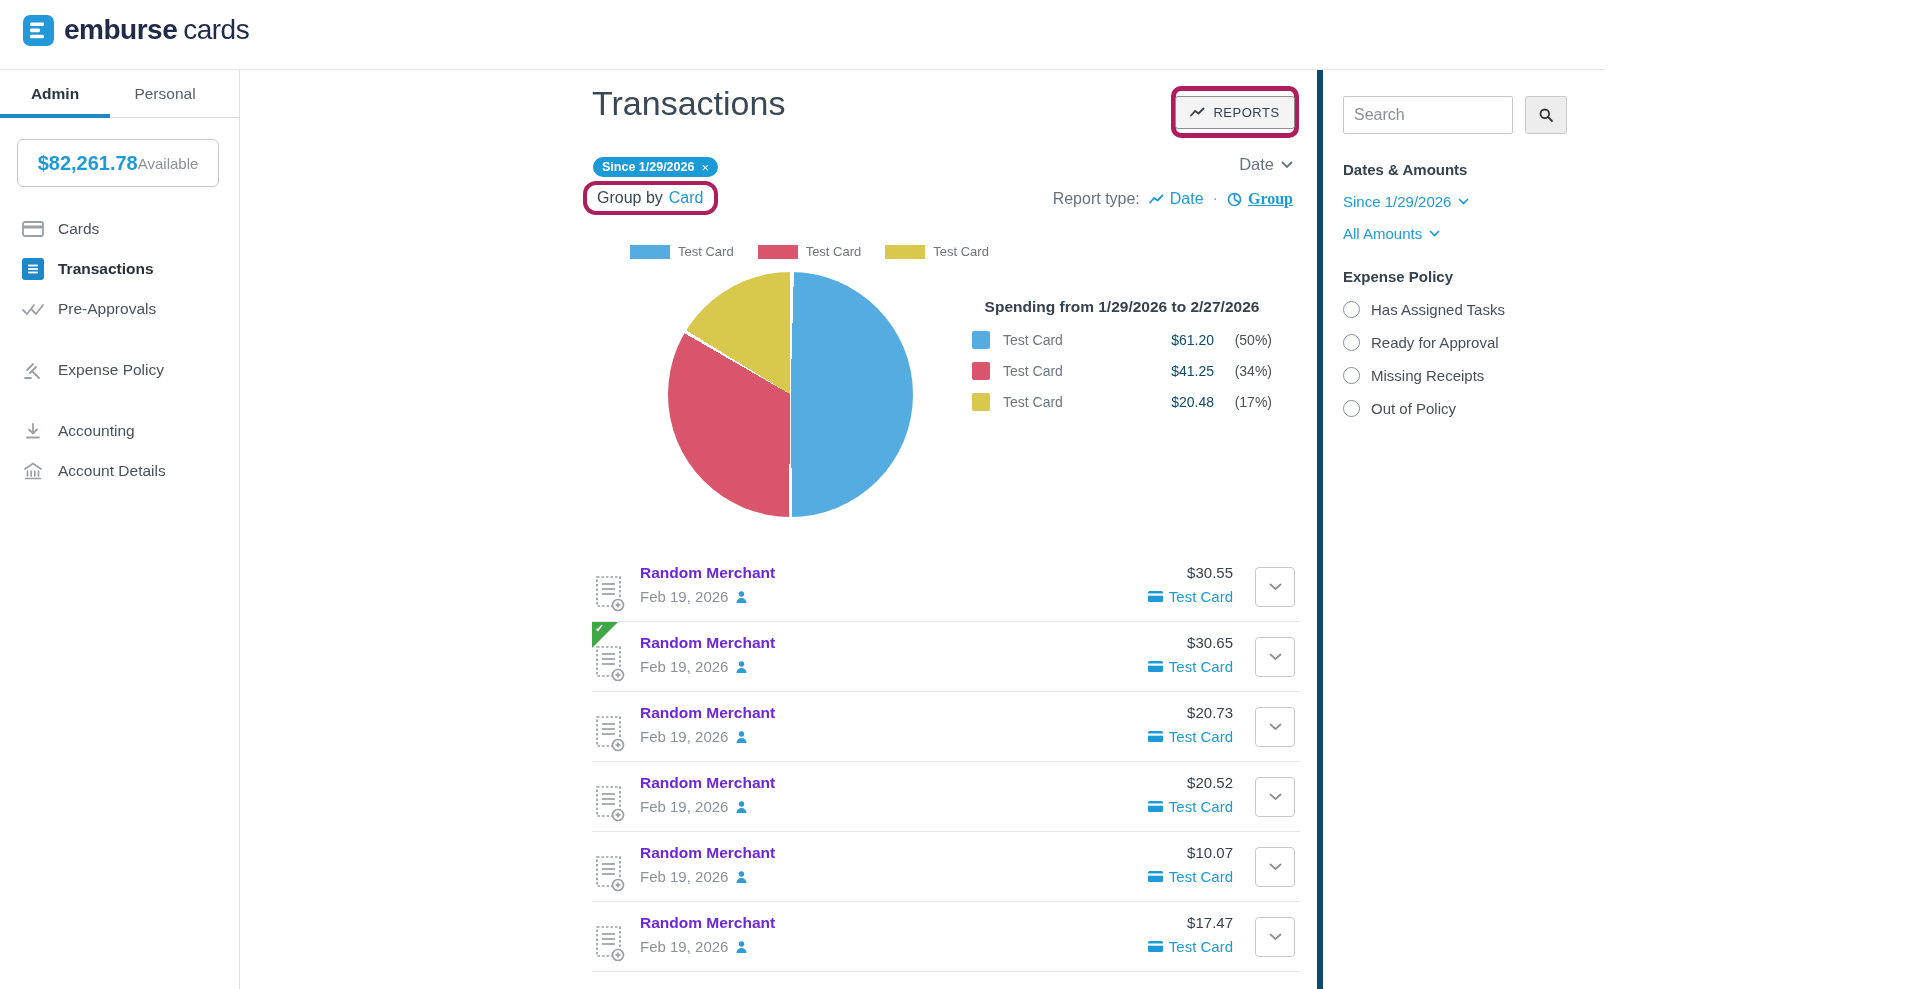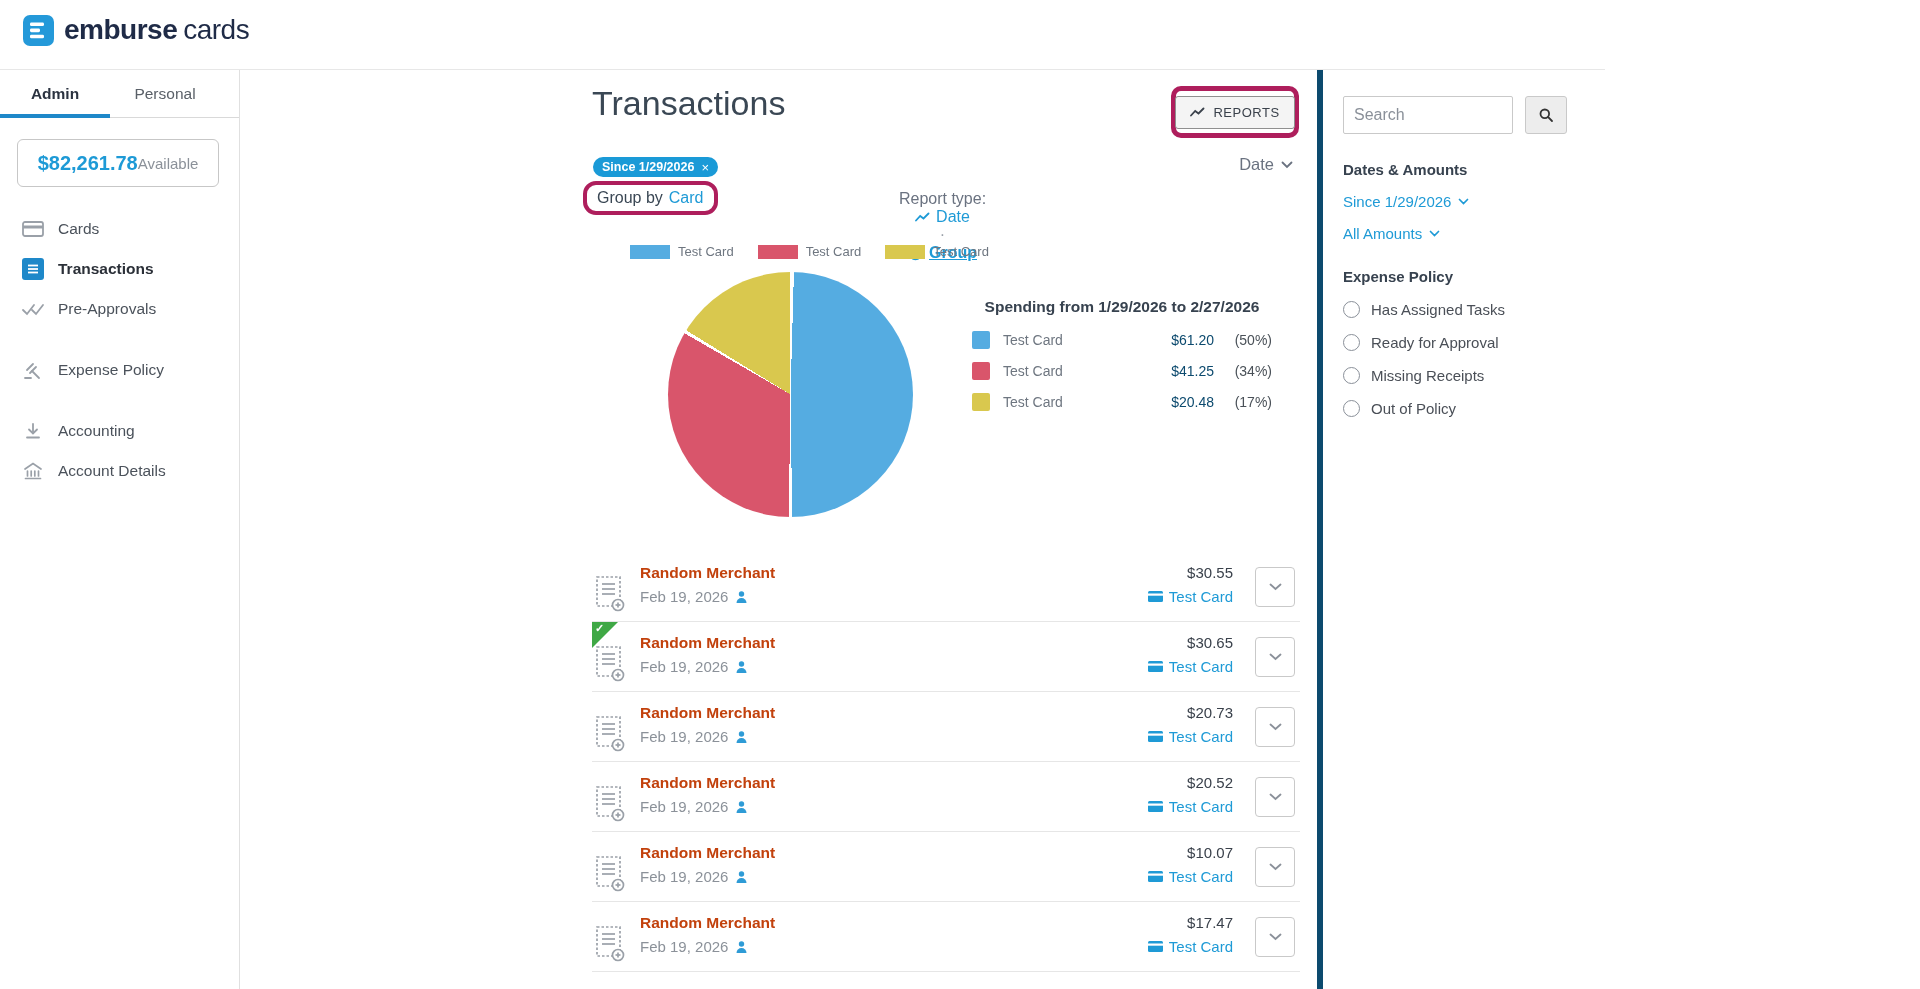--- a/index.html
+++ b/index.html
@@ -40,24 +40,24 @@
   
   .page-title { position:absolute; left:592px; top:84px; font-size:34px; font-weight:400; color:#3a4754; }
   .reports-hl { position:absolute; left:1171px; top:86px; width:128px; height:52px; border:5px solid #ae1e5c; border-radius:10px; display:flex; align-items:center; justify-content:center; }
   .reports-btn { display:flex; align-items:center; gap:8px; background:#f4f4f4; border:1px solid #8f8f8f; border-radius:3px; padding:8px 14px; font-size:13px; letter-spacing:0.5px; color:#3a414b; cursor:pointer;justify-content:space-between; }
   .chip { position:absolute; left:593px; top:157px; height:20px; background:#1a9ad7; border-radius:10px; color:#fff; font-size:12.5px; font-weight:700; display:flex; align-items:center; padding:0 9px; cursor:pointer; }
   .chip .x { margin-left:7px; font-weight:400; font-size:13px; cursor:pointer; }
   .sort-dd { position:absolute; left:592px; top:155px; width:701px; display:flex; justify-content:flex-end; align-items:center; gap:7px; font-size:16.5px; color:#6a7280; cursor:pointer; }
   .group-hl { position:absolute; left:583px; top:181px; height:34px; border:4px solid #ae1e5c; border-radius:13px; display:flex; align-items:center; padding:0 10px; }
   .group-hl .gtxt { font-size:16px; color:#3a4754; }
   .group-hl .glink { font-size:16px; color:#1e9ad6; margin-left:6px; cursor:pointer; }
-  .rpt-row { position:absolute; left:592px; top:190px; width:701px; display:flex; justify-content:flex-end; align-items:center; gap:0; font-size:16px;flex-direction:column; }
+  .rpt-row { position:absolute; left:592px; top:190px; width:701px; display:flex; justify-content:flex-end; align-items:flex-start; gap:9px; font-size:16px; }
   .rpt-label { color:#6a7280; }
   .rpt-link { color:#1e9ad6; display:flex; align-items:center; gap:6px; cursor:pointer; }
-  .rpt-link.sel { font-weight:700; text-decoration:underline; }
+  .rpt-link.sel { font-weight:700; text-decoration:underline;font-family:Liberation Serif, serif; }
   .rpt-dot { color:#9aa0a8; }
 
   
   .legend-top { position:absolute; left:630px; top:244px; display:flex; gap:24px; }
   .legend-top .li { display:flex; align-items:center; gap:8px; font-size:13px; color:#6e7680; }
   .legend-top .sw { width:40px; height:14px; }
   .pie { position:absolute; left:668px; top:272px; width:245px; height:245px; border-radius:50%; }
   .summary { position:absolute; left:972px; top:296px; width:300px; }
   .summary .stitle { text-align:center; font-size:15.5px; font-weight:700; color:#37424f; line-height:1.45; }
   .srow { display:flex; align-items:center; margin-top:13px; }
@@ -65,21 +65,21 @@
   .srow .slabel { flex:1; font-size:14px; color:#6e7680; }
   .srow .samt { width:66px; text-align:right; font-size:14px; color:#0c4a6e; }
   .srow .spct { width:58px; text-align:right; font-size:14px; color:#4a5158; }
   .summary .srow:first-of-type { margin-top:26px; }
 
   
   .txlist { position:absolute; left:592px; top:552px; width:708px; }
   .txrow { position:relative; height:70px; display:flex; align-items:stretch; border-bottom:1px solid #e6e6e6; cursor:pointer; }
   .txrow .ricon { width:48px; display:flex; align-items:center; padding-top:15px; }
   .txcol { flex:1; padding-top:12px; }
-  .txname { font-size:15.5px; font-weight:700; color:#c2410c; }
+  .txname { font-size:15.5px; font-weight:700; color:#6d28d9; }
   .txdate { margin-top:6px; font-size:15px; color:#8b9199; display:flex; align-items:center; gap:7px; }
   .txright { padding-top:12px; text-align:right; }
   .txamt { font-size:15px; color:#3a414b; }
   .txcard { margin-top:6px; font-size:15px; color:#1e9ad6; display:flex; align-items:center; gap:6px; justify-content:flex-end; cursor:pointer; }
   .txbtn { align-self:center; width:40px; height:40px; margin-left:22px; margin-right:5px; border:1px solid #c9c9c9; border-radius:4px; background:#fff; display:flex; align-items:center; justify-content:center; cursor:pointer; }
   .badge { position:absolute; top:0; left:0; width:0; height:0; border-top:26px solid #3fa845; border-right:26px solid transparent; }
   .badge-check { position:absolute; top:0px; left:3px; color:#fff; font-size:11px; font-weight:700; }
 
   
   .rightpanel { position:absolute; left:1317px; top:70px; width:586px; height:919px; border-left:6px solid #0c4a6e; padding:26px 0 13px 20px; }

